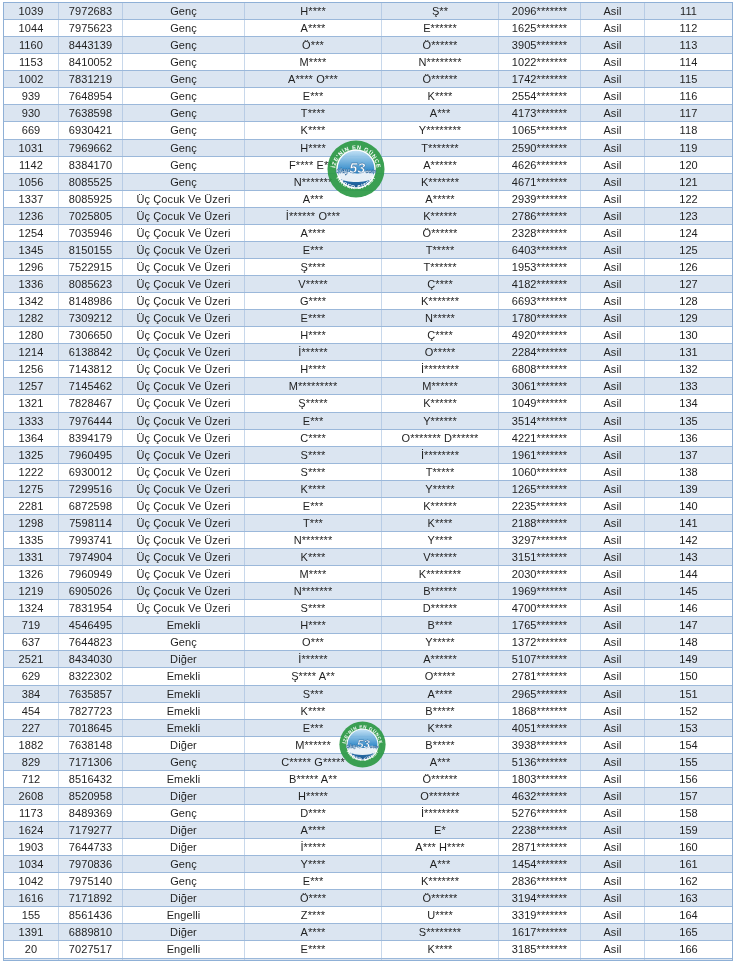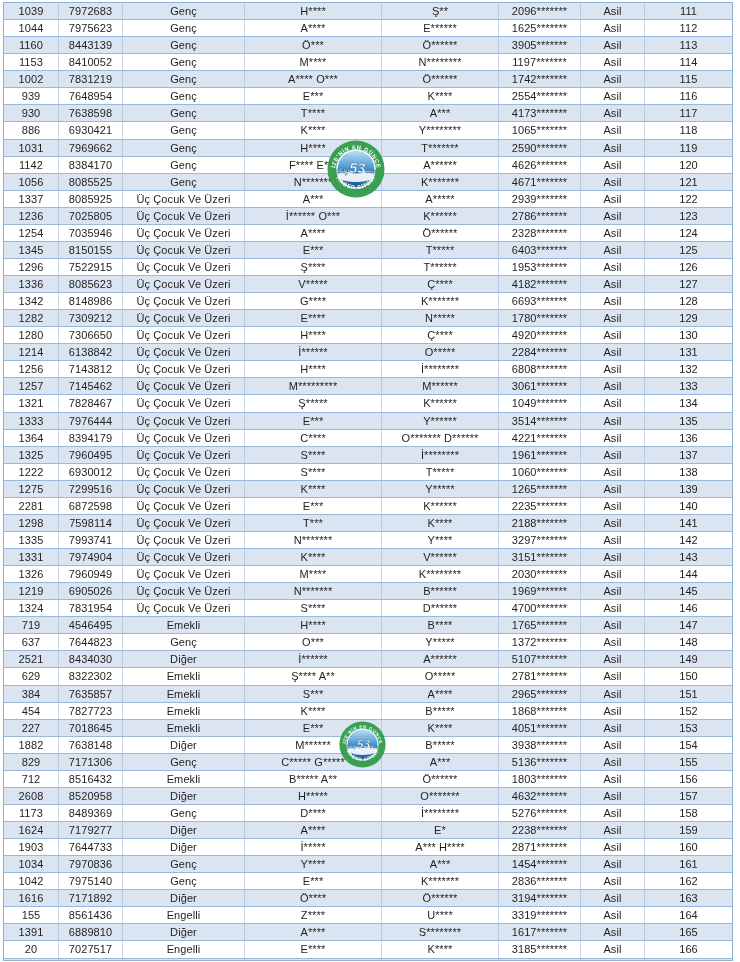--- a/index.html
+++ b/index.html
@@ -63,21 +63,21 @@
         <div class="cell">3905*******</div>
         <div class="cell">Asil</div>
         <div class="cell">113</div>
       </div>
       <div class="row">
         <div class="cell">1153</div>
         <div class="cell">8410052</div>
         <div class="cell">Genç</div>
         <div class="cell">M****</div>
         <div class="cell">N********</div>
-        <div class="cell">1197*******</div>
+        <div class="cell">1022*******</div>
         <div class="cell">Asil</div>
         <div class="cell">114</div>
       </div>
       <div class="row">
         <div class="cell">1002</div>
         <div class="cell">7831219</div>
         <div class="cell">Genç</div>
         <div class="cell">A**** O***</div>
         <div class="cell">Ö******</div>
         <div class="cell">1742*******</div>
@@ -98,21 +98,21 @@
         <div class="cell">930</div>
         <div class="cell">7638598</div>
         <div class="cell">Genç</div>
         <div class="cell">T****</div>
         <div class="cell">A***</div>
         <div class="cell">4173*******</div>
         <div class="cell">Asil</div>
         <div class="cell">117</div>
       </div>
       <div class="row">
-        <div class="cell">886</div>
+        <div class="cell">669</div>
         <div class="cell">6930421</div>
         <div class="cell">Genç</div>
         <div class="cell">K****</div>
         <div class="cell">Y********</div>
         <div class="cell">1065*******</div>
         <div class="cell">Asil</div>
         <div class="cell">118</div>
       </div>
       <div class="row">
         <div class="cell">1031</div>

